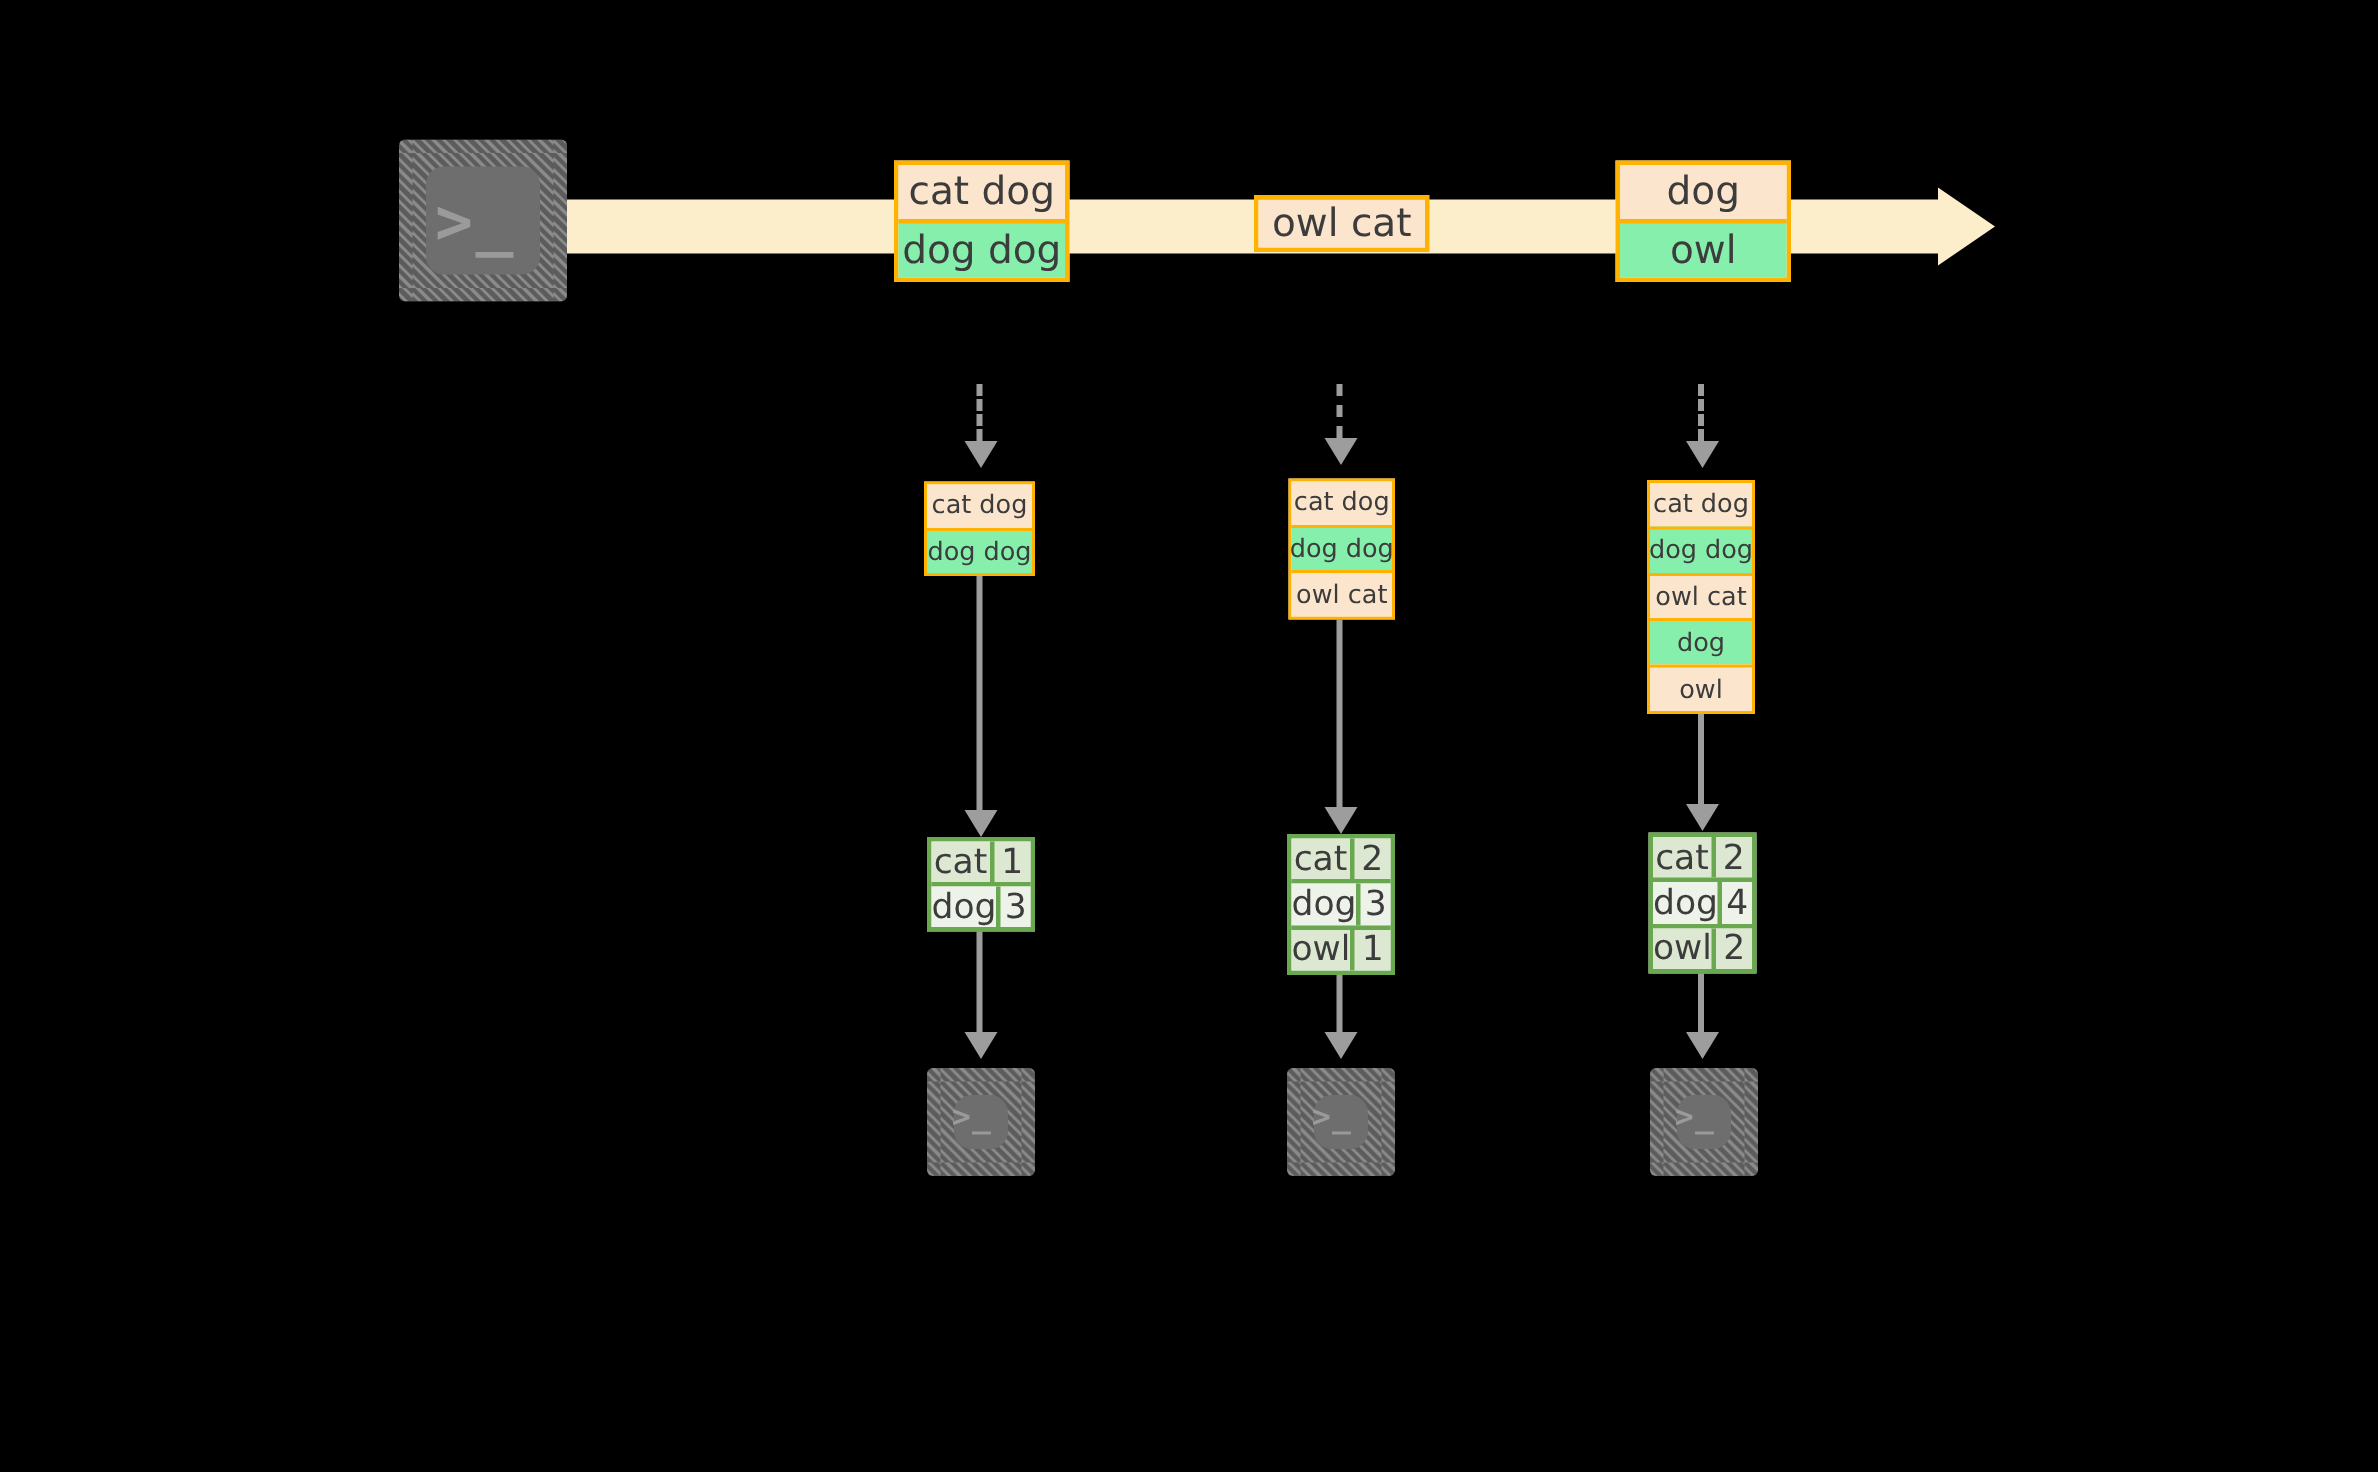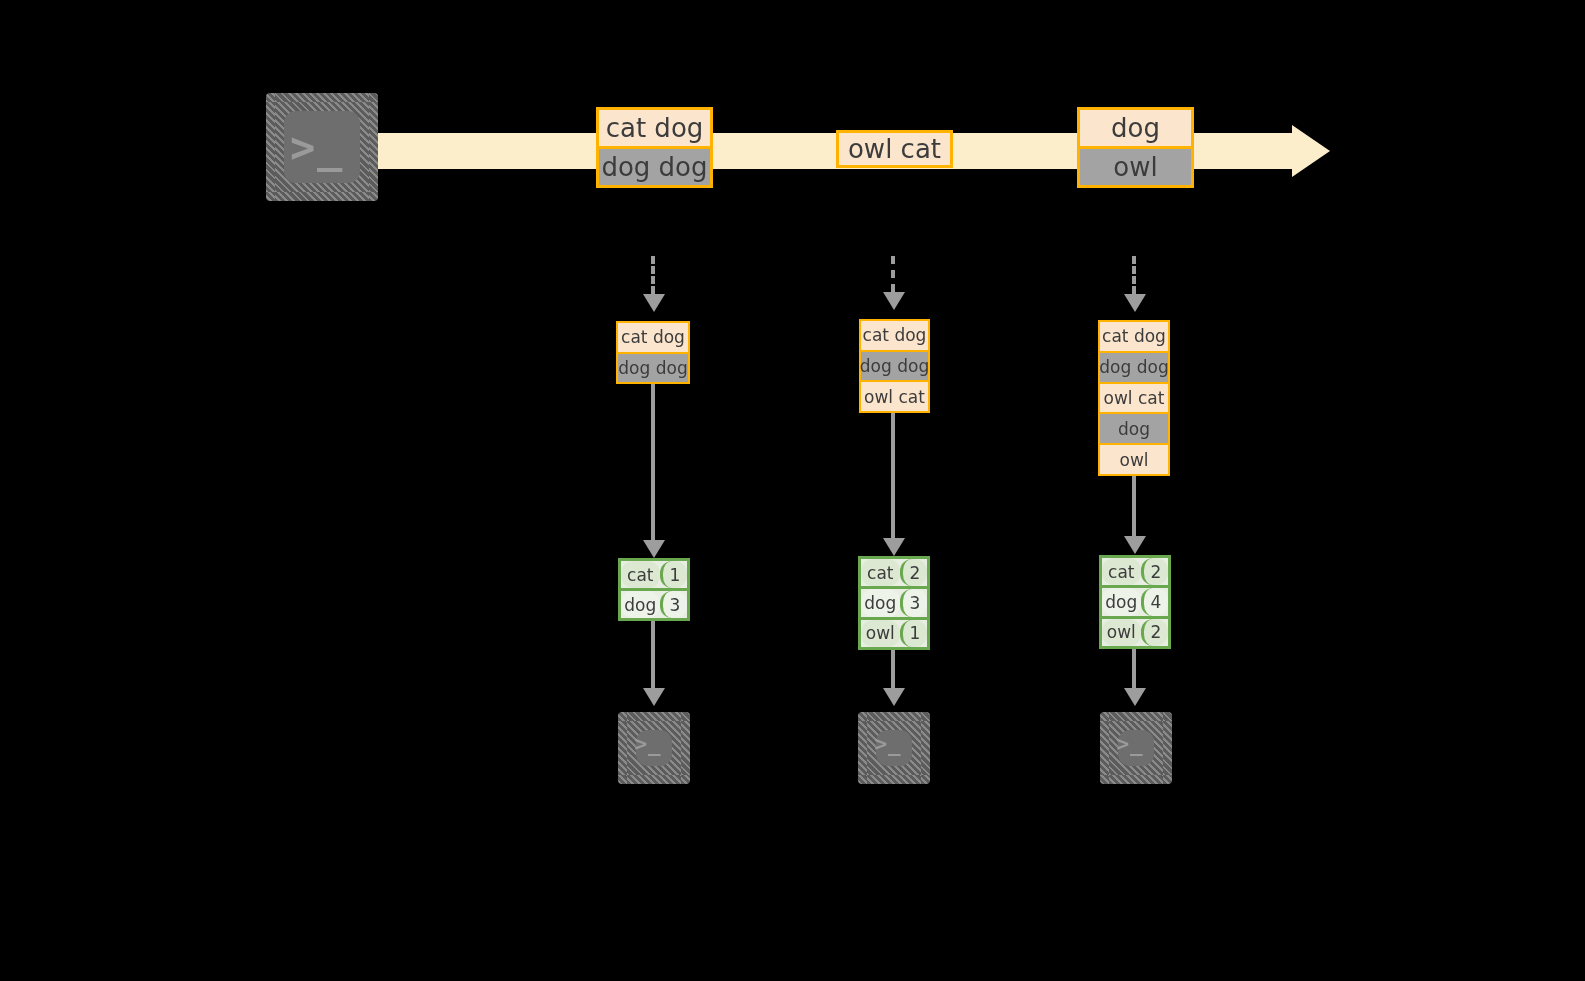--- a/index.html
+++ b/index.html
@@ -88,21 +88,21 @@
     display: flex;
     align-items: center;
     justify-content: center;
     color: #3c3c3c;
     white-space: nowrap;
   }
   .obox .cell + .cell {
     border-top: 3px solid #ffb300;
   }
   .obox .cell.dark  { background: #fce5cd; }
-  .obox .cell.light { background: #a3a3a3; }
+  .obox .cell.light { background: #86efac; }
 
   .obox.big .cell  { font-size: 26px; }
   .obox.mini .cell { font-size: 17px; }
   .obox.mini { border-width: 2px; }
   .obox.mini .cell + .cell { border-top-width: 2px; }
 
   
   .gbox {
     position: absolute;
     box-sizing: border-box;
@@ -115,24 +115,23 @@
     box-sizing: border-box;
     flex: 1 1 auto;
     display: flex;
   }
   .gbox .grow + .grow { border-top: 3px solid #6aa84f; }
   .gbox .gcell {
     box-sizing: border-box;
     display: flex;
     align-items: center;
     justify-content: center;
-    font-size: 17px;
+    font-size: 23px;
     color: #3c3c3c;
     white-space: nowrap;
-    border-radius: 12px;
   }
   .gbox .gcell.key { width: 46px; }
   .gbox .gcell.val { width: 32px; border-left: 3px solid #6aa84f; }
   .gbox .grow.dark  .gcell { background: #dce8d2; }
   .gbox .grow.light .gcell { background: #eef3ea; }
 
   
   .vline {
     position: absolute;
     width: 4px;

